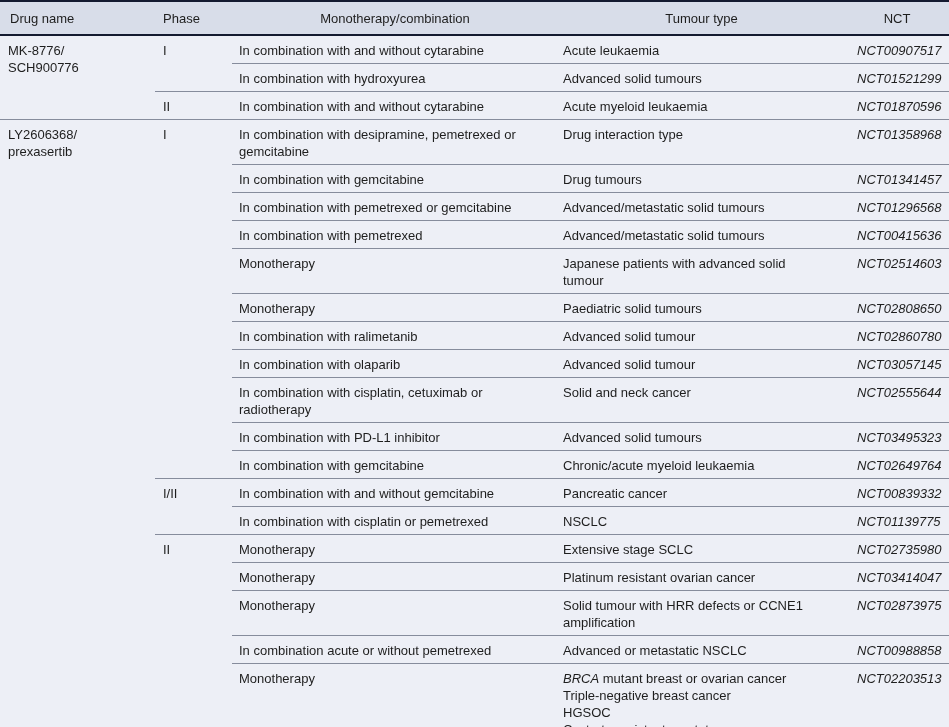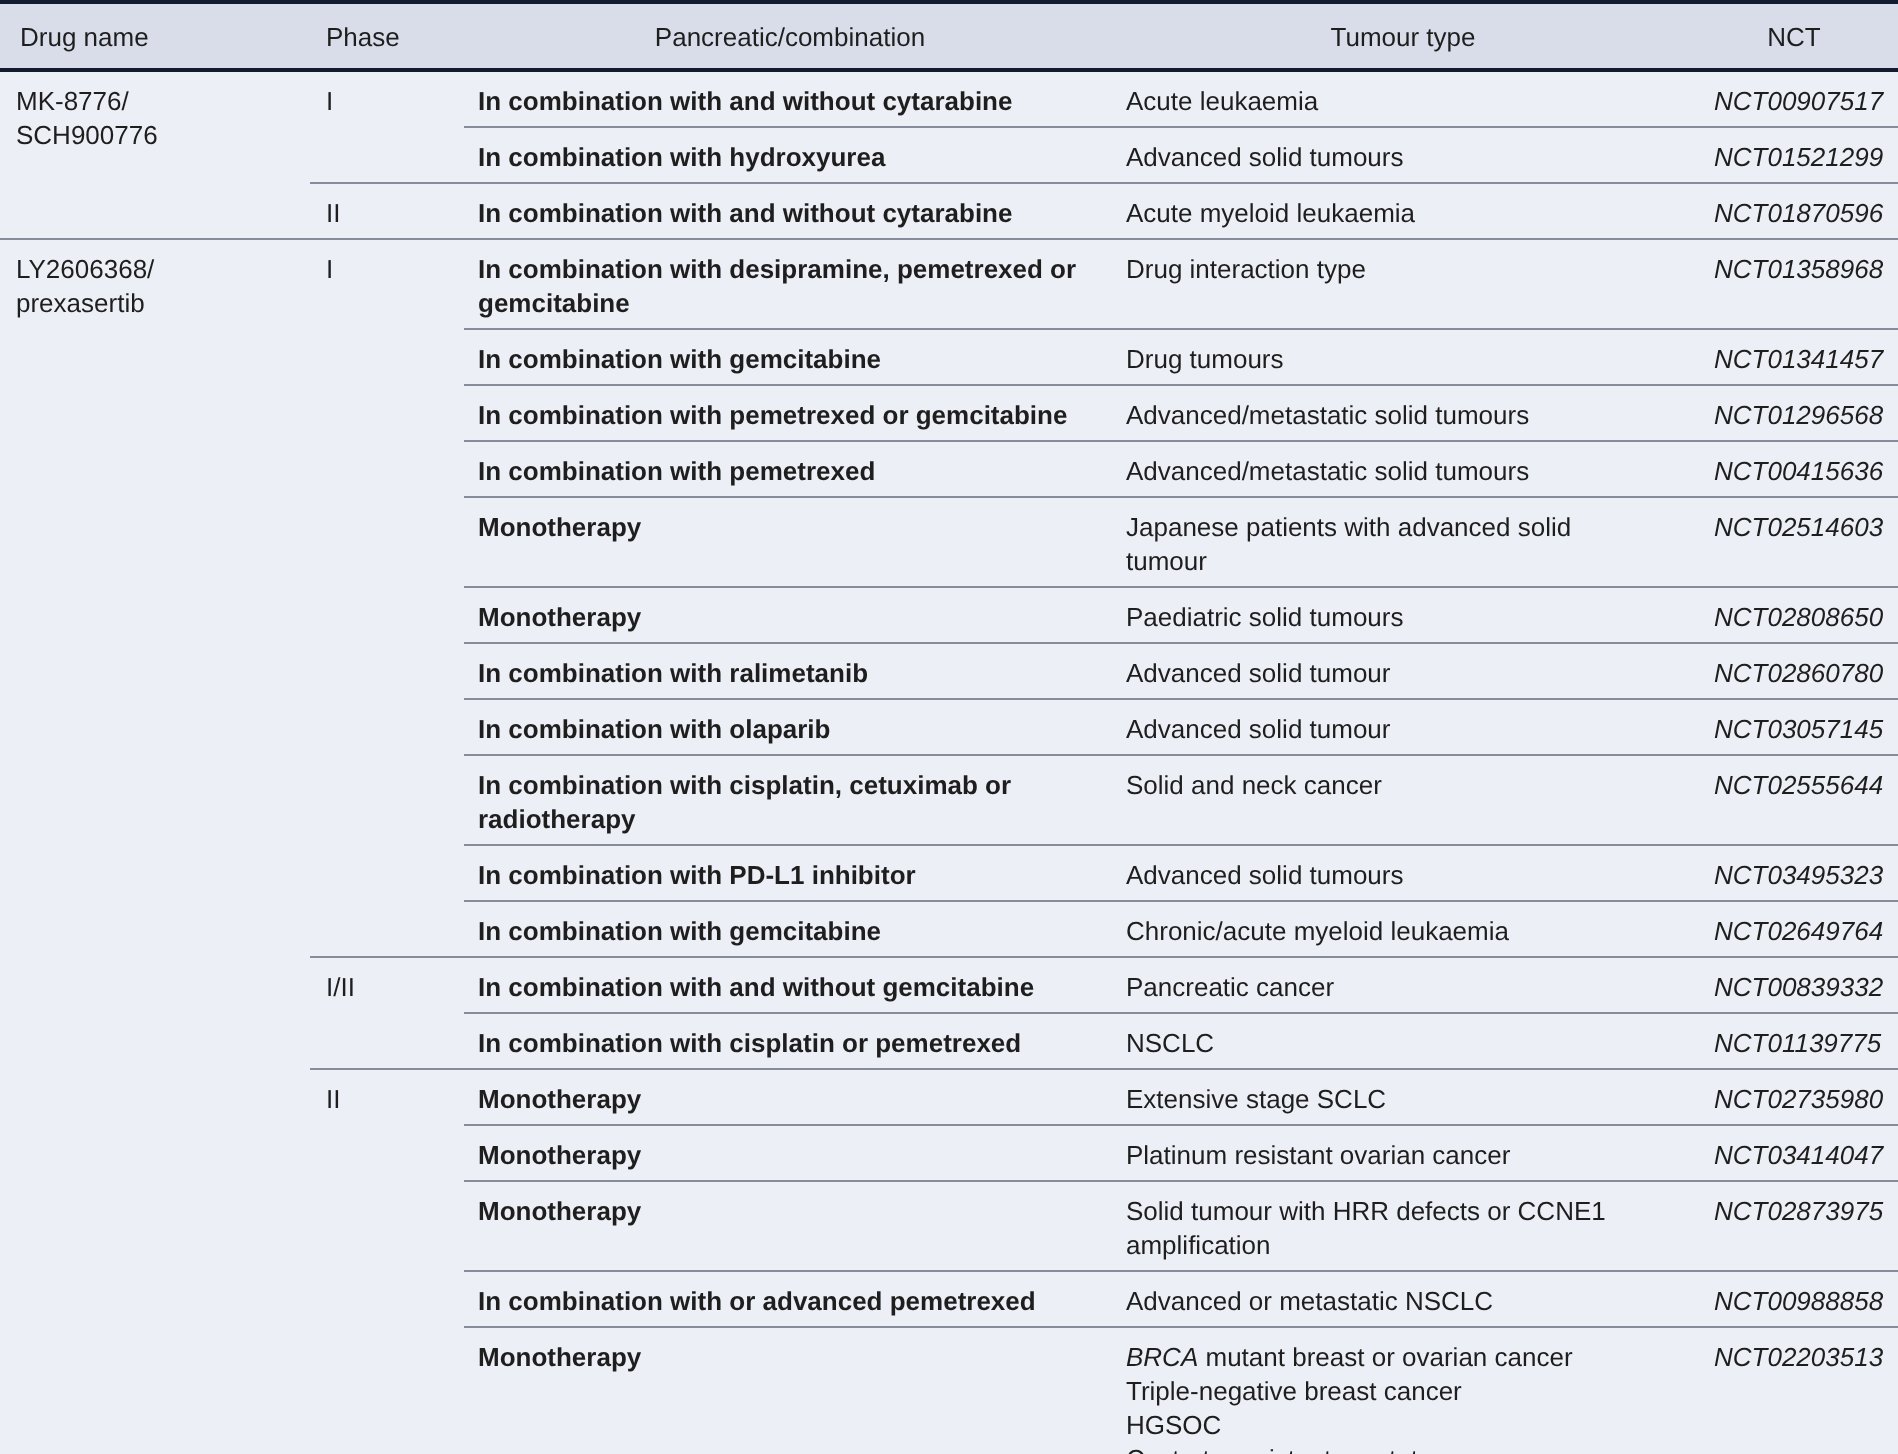--- a/index.html
+++ b/index.html
@@ -38,21 +38,21 @@
   th.h-phase{padding-left:8px;}
   th.h-center{text-align:center;}
   td{
     vertical-align:top;
     padding:6px 8px 4px;
     line-height:17px;
     text-align:left;
   }
   td.drug{}
   td.phase{padding-left:8px;}
-  td.comb{padding-left:7px;font-weight:bold;}
+  td.comb{padding-left:7px;}
   td.tumour{padding-left:5px;}
   td.nct{padding-left:12px;padding-right:4px;font-style:italic;}
   tr.sep td{border-top:1px solid var(--rule);}
   .pl{white-space:pre-line;}
   i{font-style:italic;}
 </style>
 </head>
 <body>
 
 <table class="ct">
@@ -60,21 +60,21 @@
     <col class="c-drug">
       <col class="c-phase">
       <col class="c-comb">
       <col class="c-tumour">
       <col class="c-nct">
   </colgroup>
   <thead>
     <tr>
       <th class="h-left h-drug">Drug name</th>
       <th class="h-left h-phase">Phase</th>
-      <th class="h-center">Pancreatic/combination</th>
+      <th class="h-center">Monotherapy/combination</th>
       <th class="h-center">Tumour type</th>
       <th class="h-center">NCT</th>
     </tr>
   </thead>
   <tbody>
     <tr>
       <td class="drug" rowspan="3"><span class="pl">MK-8776/
 SCH900776</span></td>
       <td class="phase" rowspan="2"><span>I</span></td>
       <td class="comb"><span class="pl">In combination with and without cytarabine</span></td>
@@ -175,21 +175,21 @@
       <td class="tumour"><span class="pl">Platinum resistant ovarian cancer</span></td>
       <td class="nct"><span>NCT03414047</span></td>
     </tr>
     <tr class="sep">
       <td class="comb"><span class="pl">Monotherapy</span></td>
       <td class="tumour"><span class="pl">Solid tumour with HRR defects or CCNE1
 amplification</span></td>
       <td class="nct"><span>NCT02873975</span></td>
     </tr>
     <tr class="sep">
-      <td class="comb"><span class="pl">In combination with or advanced pemetrexed</span></td>
+      <td class="comb"><span class="pl">In combination acute or without pemetrexed</span></td>
       <td class="tumour"><span class="pl">Advanced or metastatic NSCLC</span></td>
       <td class="nct"><span>NCT00988858</span></td>
     </tr>
     <tr class="sep">
       <td class="comb"><span class="pl">Monotherapy</span></td>
       <td class="tumour"><span class="pl"><i>BRCA</i> <span>mutant breast or ovarian cancer
 Triple-negative breast cancer
 HGSOC
 Castrate-resistant prostate cancer</span></span></td>
       <td class="nct"><span>NCT02203513</span></td>

